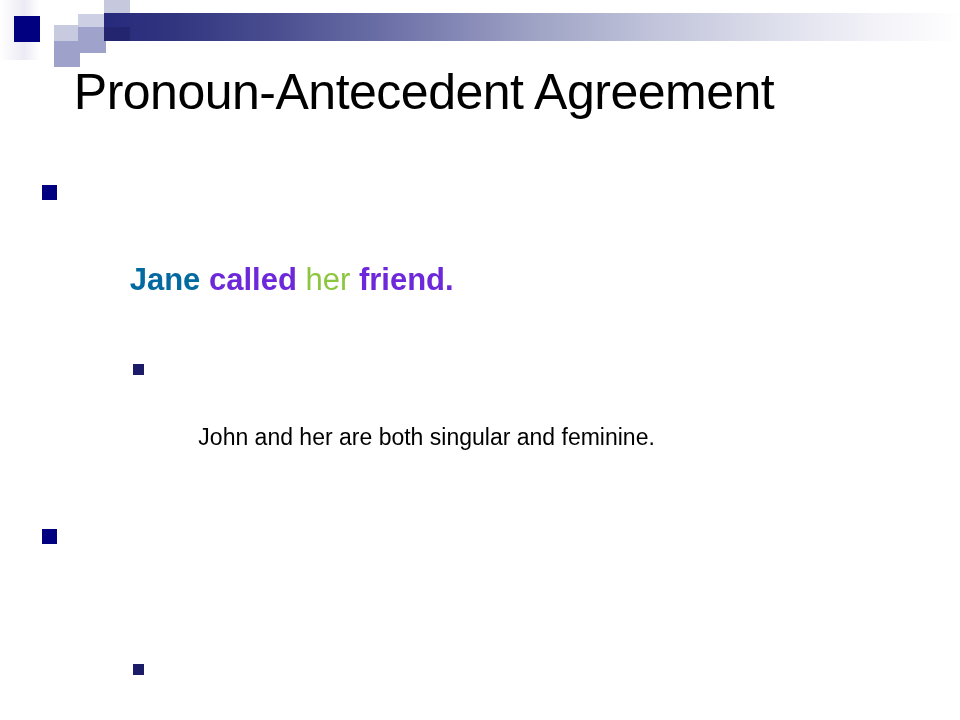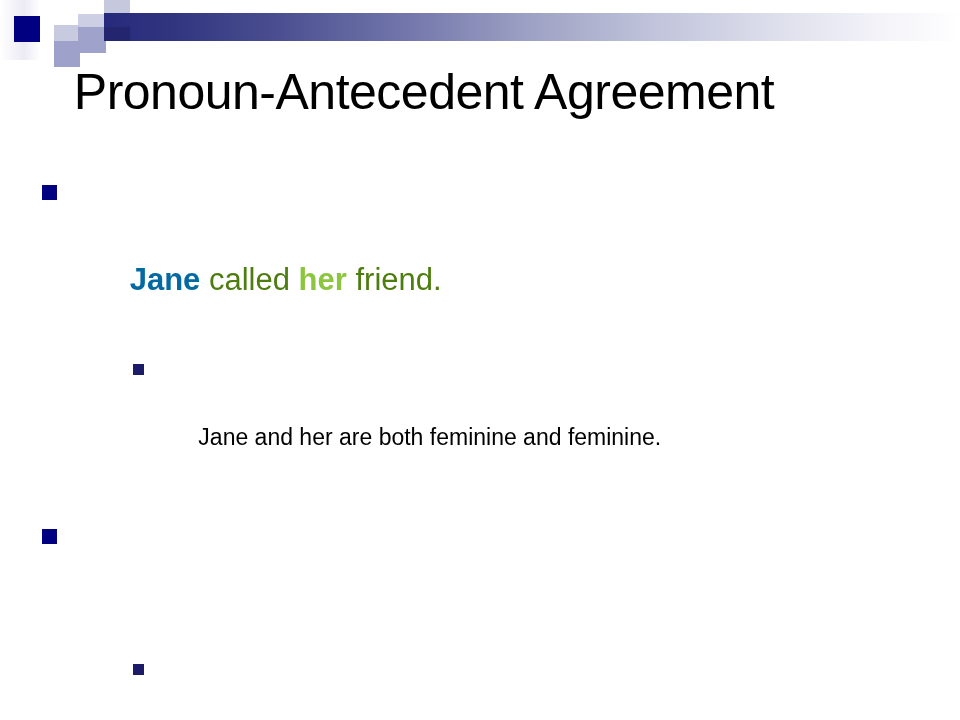--- a/index.html
+++ b/index.html
@@ -149,24 +149,25 @@
     height: 11px;
     background: #1b1b68;
   }
 
   .tok-ante {
     color: #0369a1;
     font-weight: bold;
   }
   .tok-pron {
     color: #8cc63f;
+    font-weight: normal;
+  }
+  .tok-plain {
+    color: #6d28d9;
     font-weight: bold;
-  }
-  .tok-plain {
-    color: #4d7c0f;
   }
 </style>
 </head>
 <body>
 
 <div class="header-deco">
   <div class="deco-fade-left"></div>
   <div class="sq sq-lav-e"></div>
   <div class="sq sq-lav-c"></div>
   <div class="sq sq-lav-a"></div>
@@ -182,21 +183,21 @@
 
 <div class="body-area">
 
   <div class="group">
     <div class="main-line">
       <span class="bullet-sq"></span>
       <span class="rich"><span class="tok-ante">Jane</span><span class="tok-plain"> called </span><span class="tok-pron">her</span><span class="tok-plain"> friend.</span></span>
     </div>
     <div class="sub-line">
       <span class="bullet-sq"></span>
-      <span>Jane and her are both feminine and feminine.</span>
+      <span>John and her are both singular and feminine.</span>
     </div>
   </div>
 
   <div class="group">
     <div class="main-line">
       <span class="bullet-sq"></span>
     </div>
     <div class="sub-line">
       <span class="bullet-sq"></span>
       

